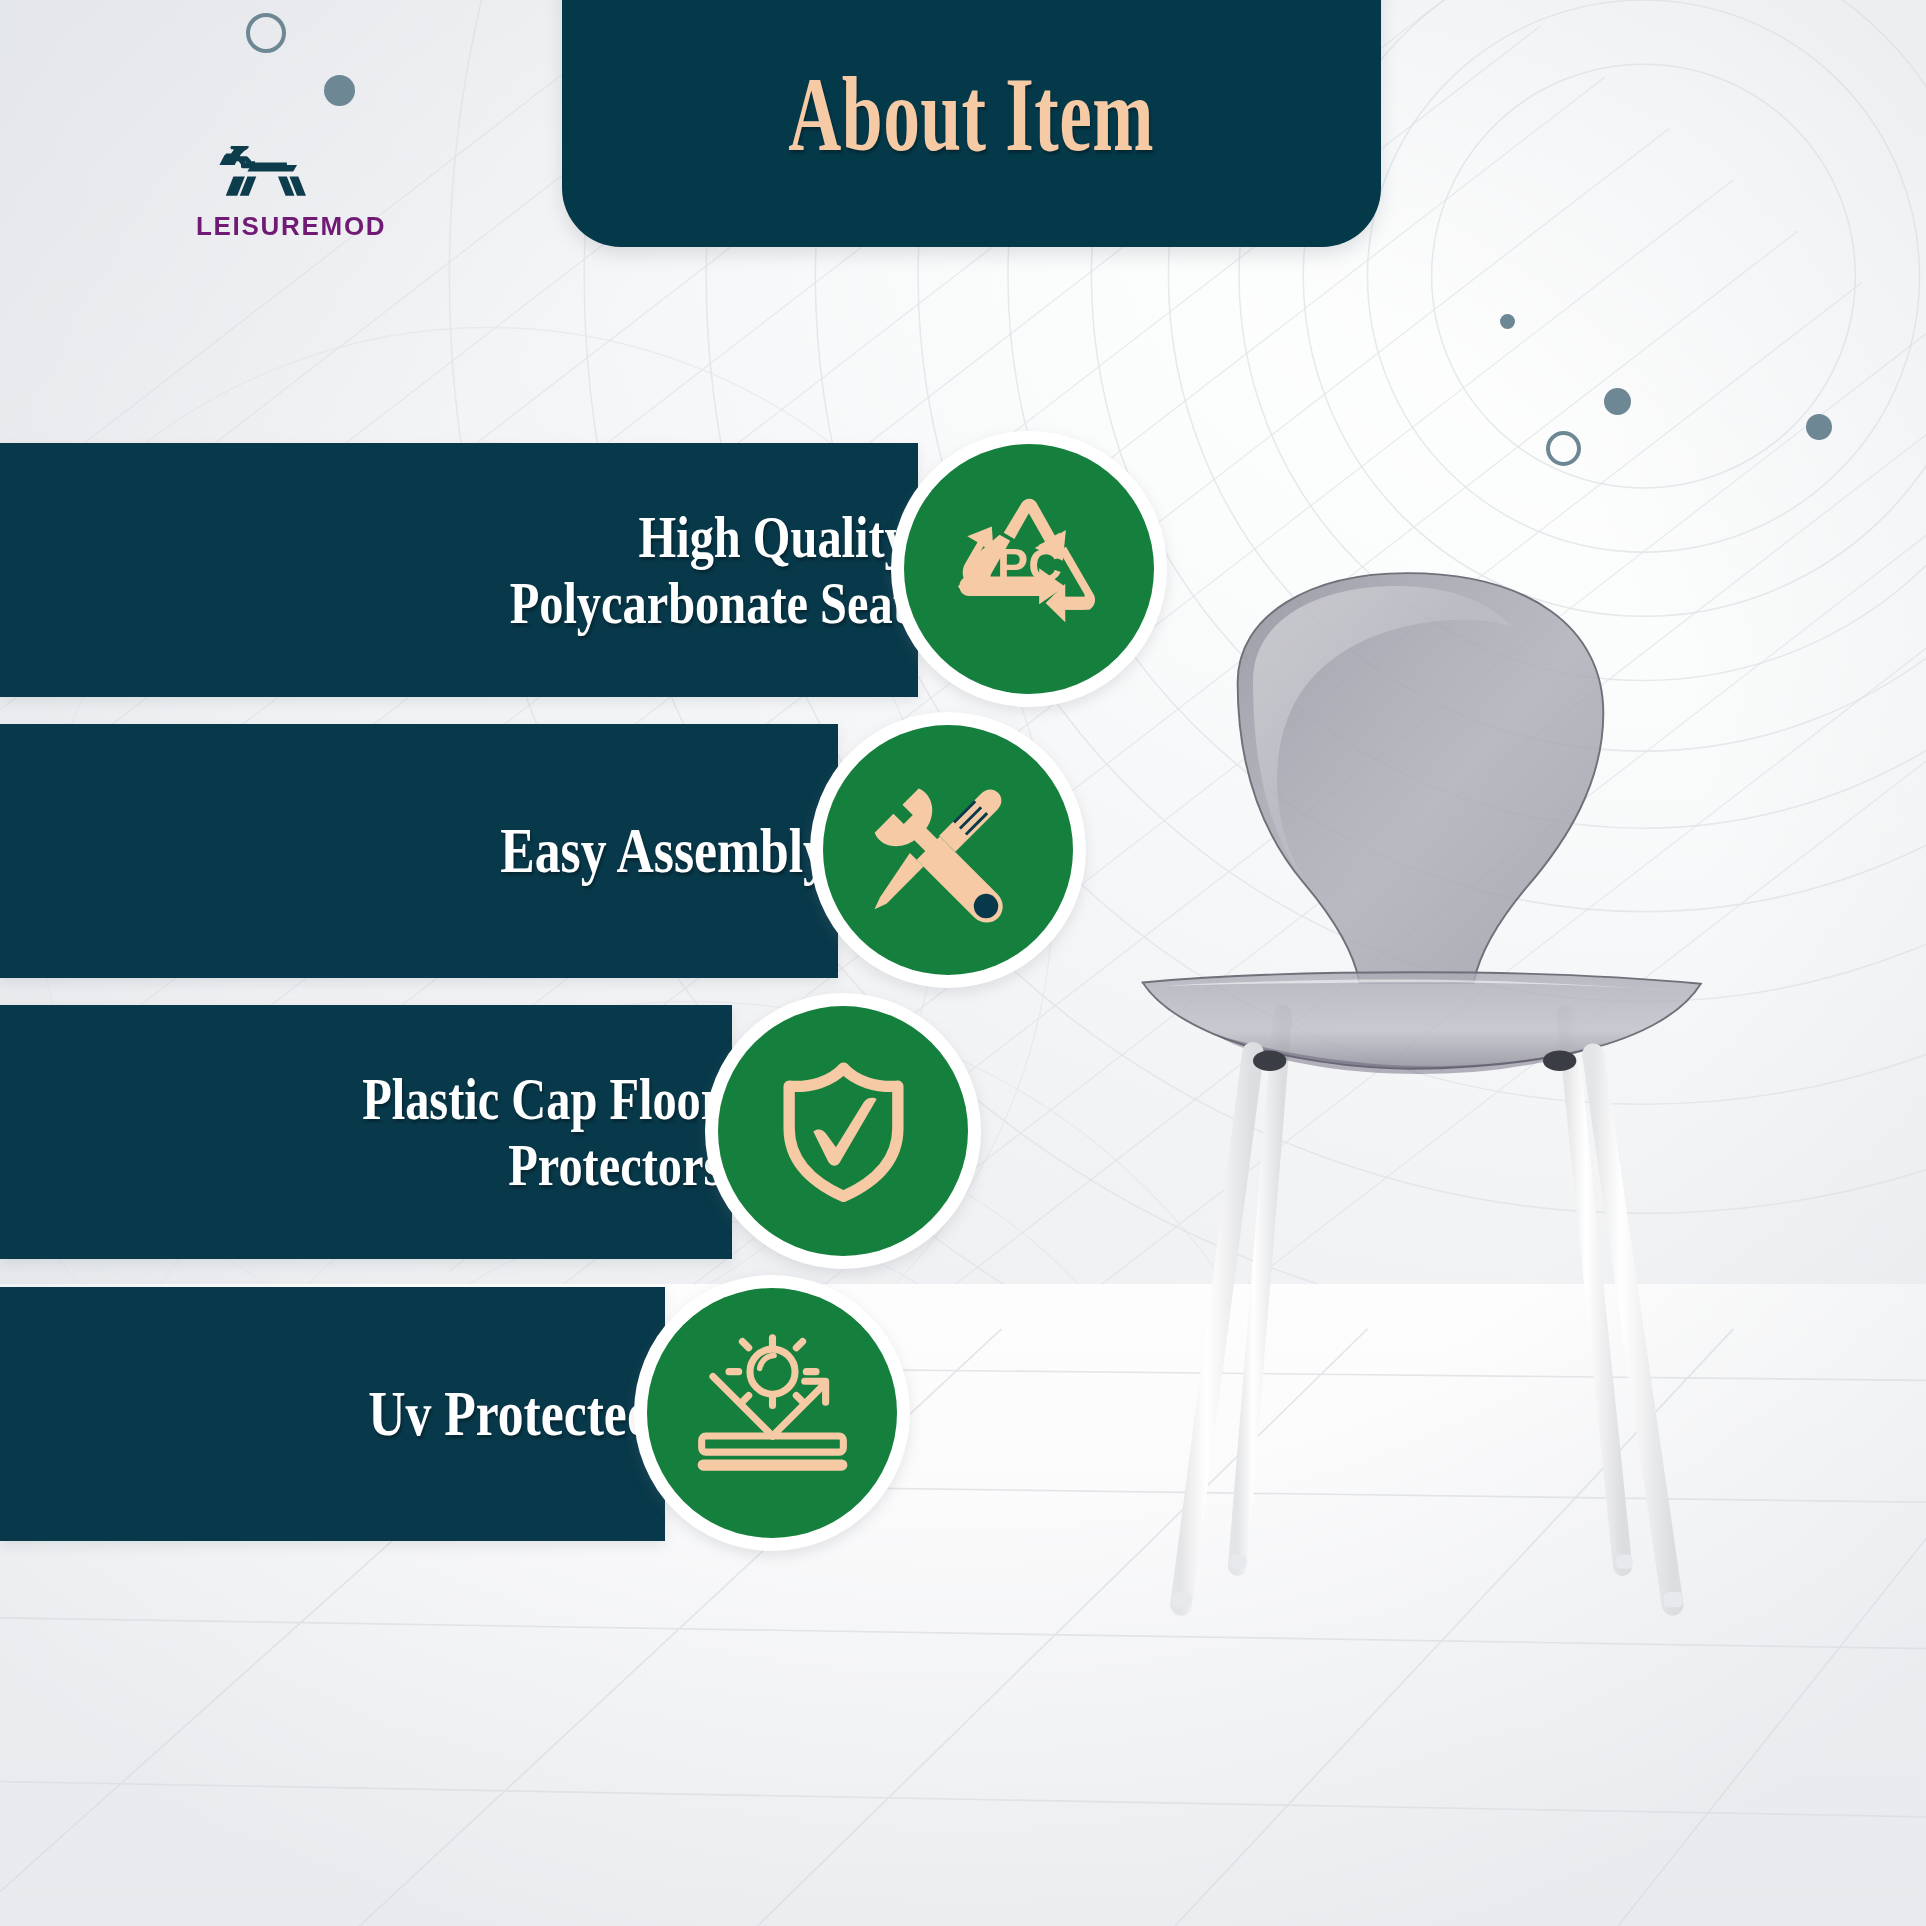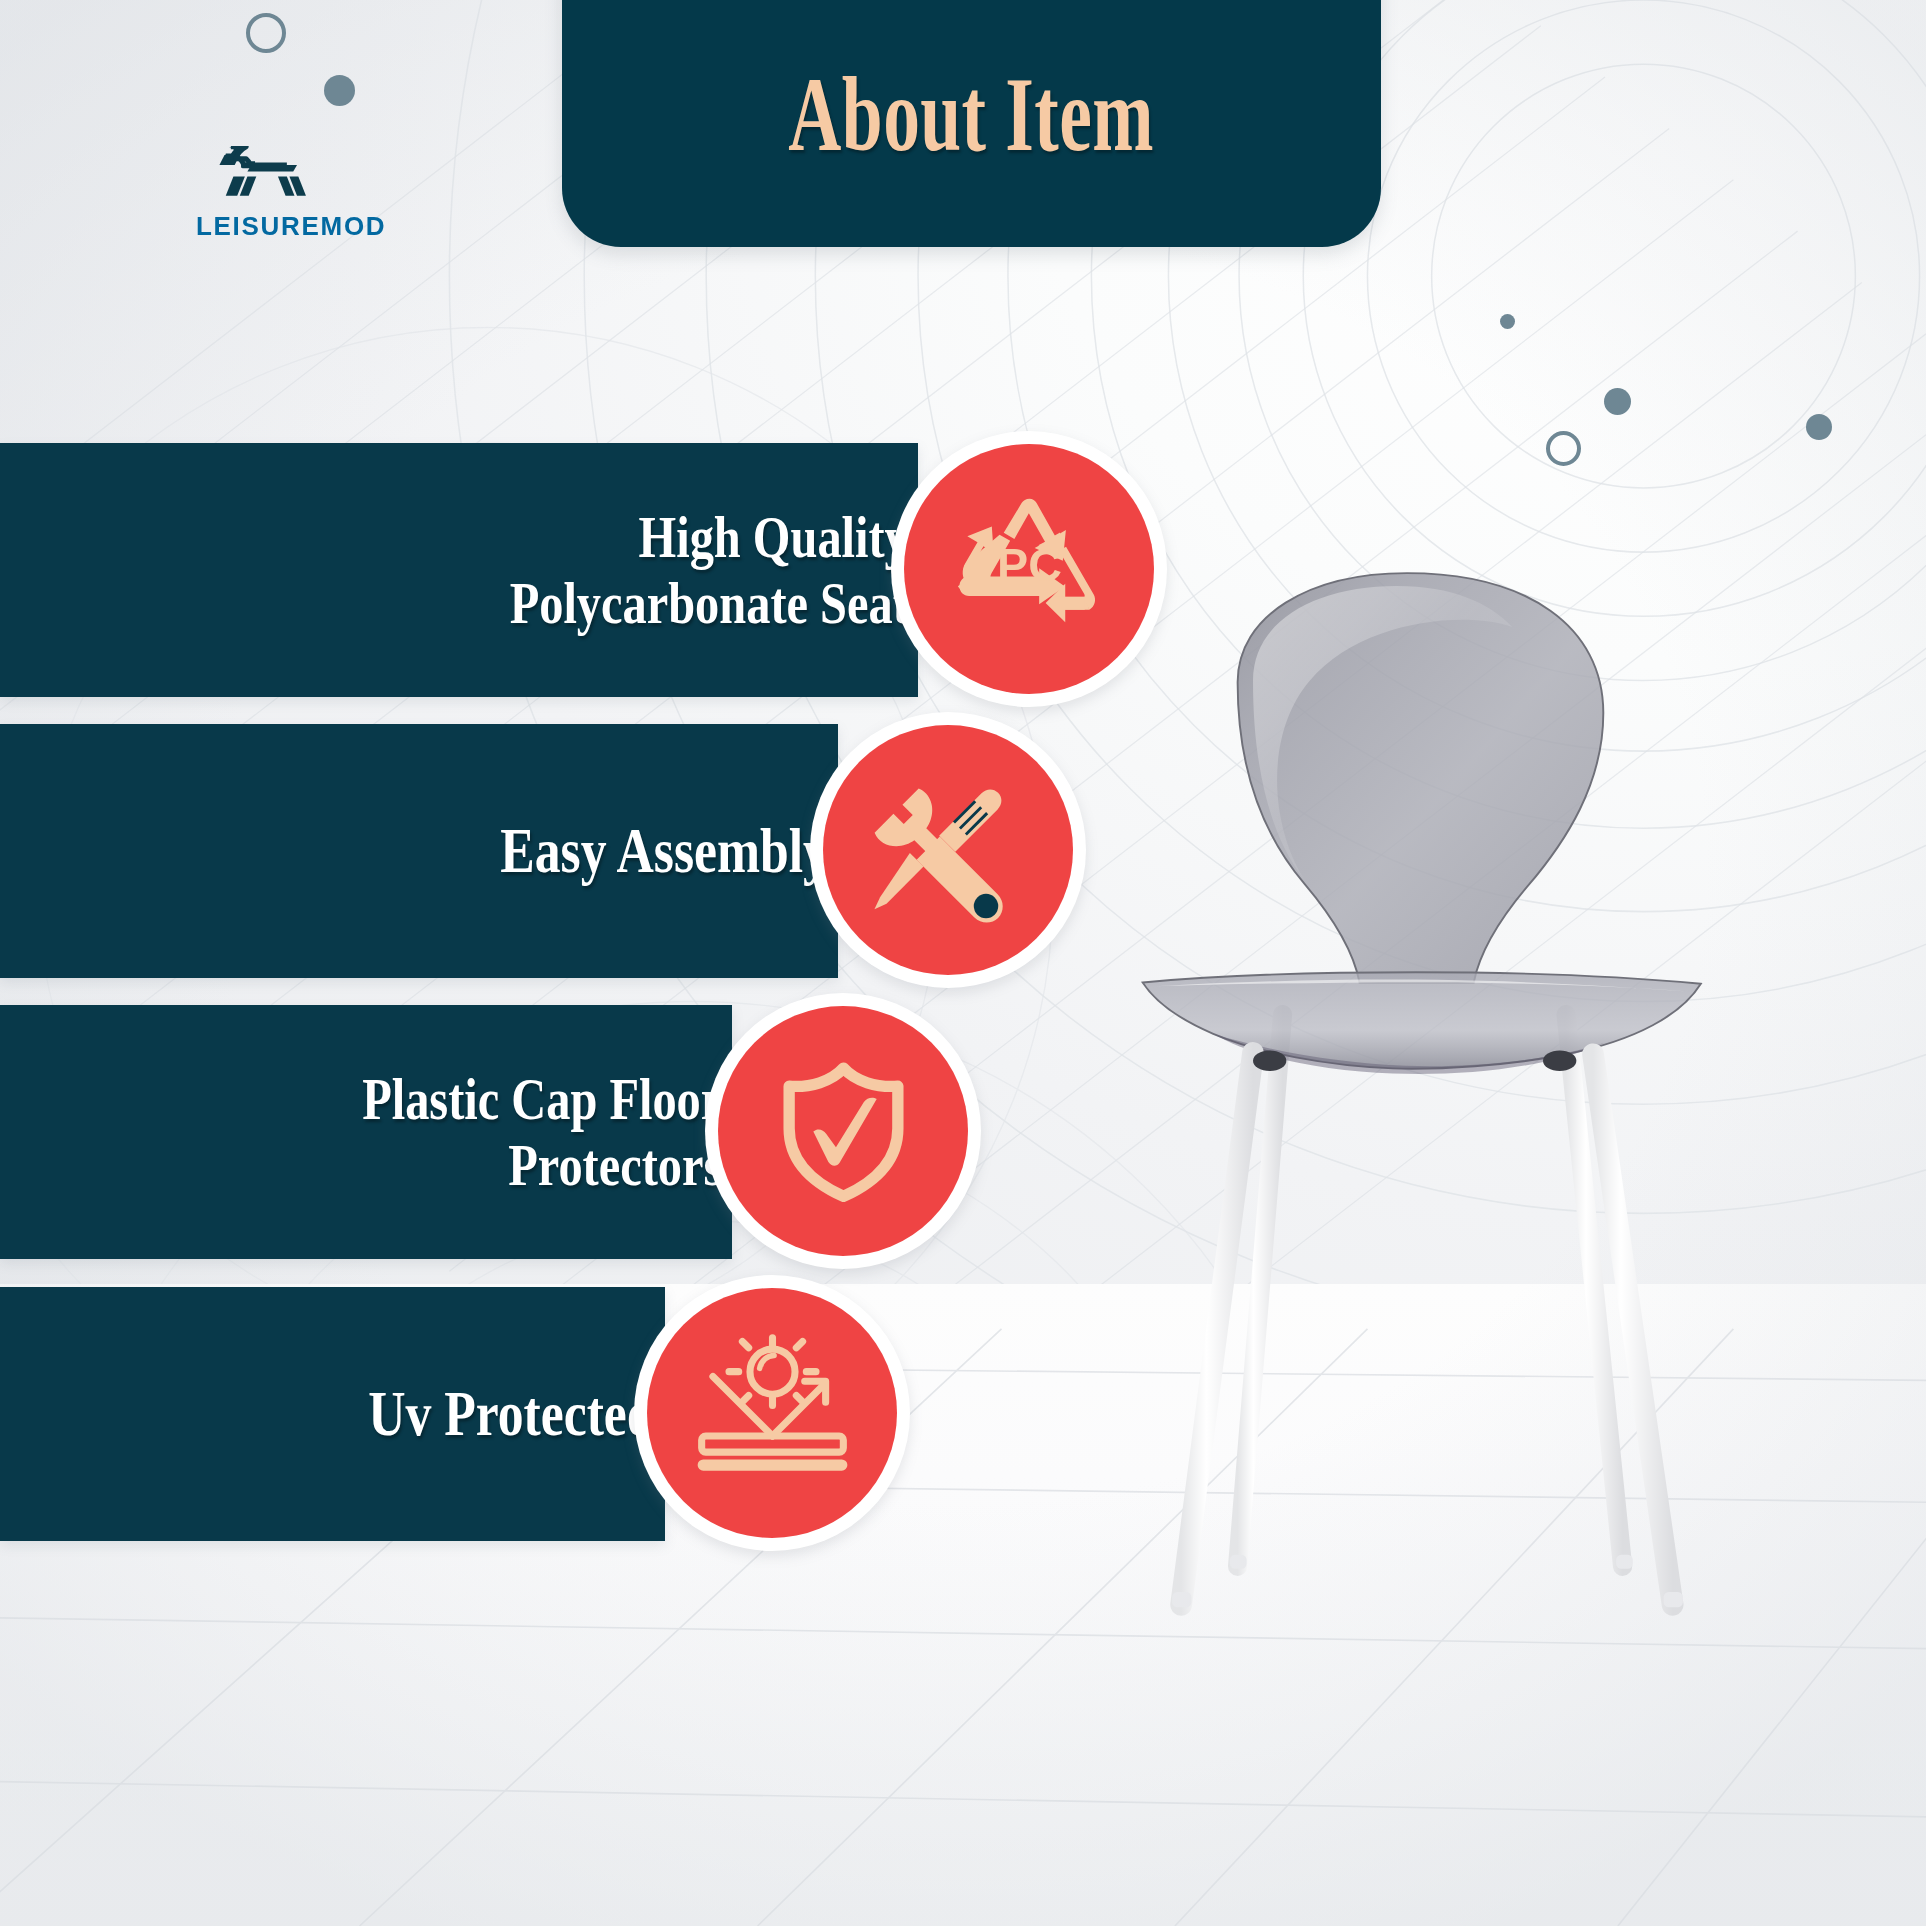--- a/index.html
+++ b/index.html
@@ -34,21 +34,21 @@
   .dot{position:absolute;border-radius:50%;}
   .dot.filled{background:#6e8794;}
   .dot.ring{border:4.5px solid #6e8794;background:transparent;box-sizing:border-box;}
 
   
   .logo{position:absolute;left:196px;top:146px;width:186px;}
   .logo-mark{width:103px;height:56px;display:block;margin-left:19px;}
   .logo-text{
     font-family:"Liberation Sans",sans-serif;
     font-weight:700;font-size:26px;letter-spacing:1.7px;
-    color:#0369a1;margin-top:9px;white-space:nowrap;
+    color:#701a75;margin-top:9px;white-space:nowrap;
   }
 
   
   .header{
     position:absolute;left:562px;top:-45px;width:819px;height:292px;
     background:#04394a;
     border-radius:0 0 59px 59px;
     display:flex;align-items:center;justify-content:center;
     box-shadow:0 7.7px 16.7px rgba(90,100,110,.17);
   }
@@ -89,21 +89,21 @@
   }
   .badge-ring{
     position:absolute;
     border-radius:50%;
     background:#ffffff;
     display:flex;align-items:center;justify-content:center;
     box-shadow:0 5.1px 13px rgba(120,130,140,.18);
   }
   .badge{
     border-radius:50%;
-    background:#ef4444;
+    background:#15803d;
     display:flex;align-items:center;justify-content:center;
   }
   .badge svg{display:block;}
 
   
   .chair{position:absolute;left:1117px;top:565px;width:648px;height:1207px;}
   .chair svg{width:100%;height:100%;display:block;}
 </style>
 </head>
 <body>

